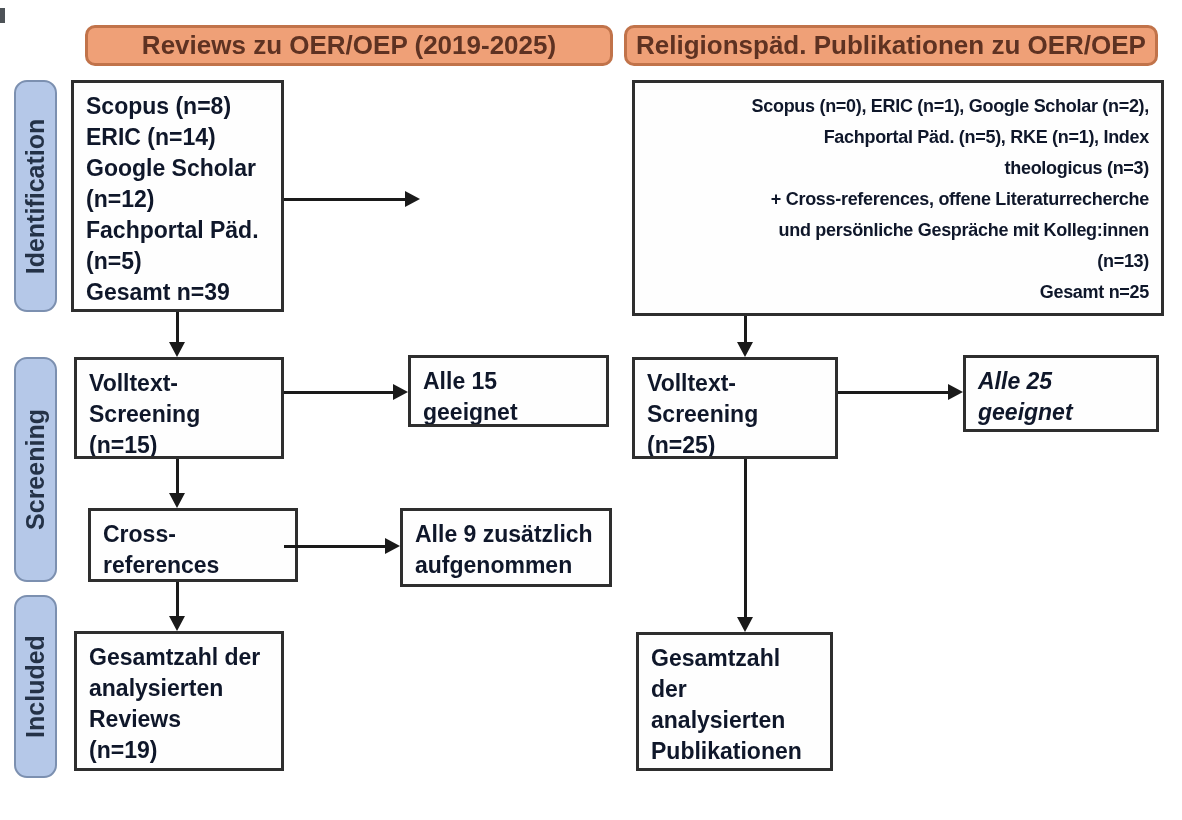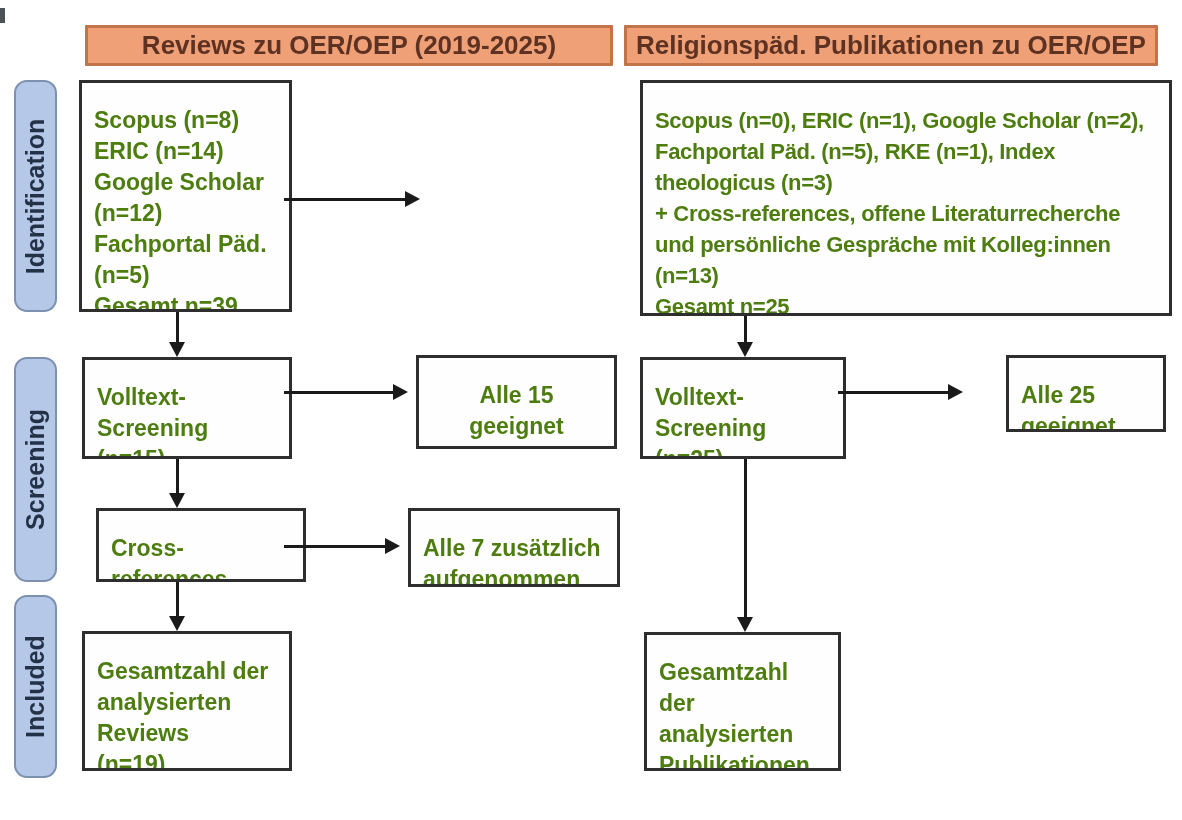--- a/index.html
+++ b/index.html
@@ -11,21 +11,21 @@
     font-family: "Liberation Sans", sans-serif;
     overflow: hidden;
   }
 
   
   .hdr {
     position: absolute;
     box-sizing: border-box;
     background: #efa077;
     border: 3px solid #c1734a;
-    border-radius: 1px;
+    border-radius: 10px;
     color: #5e3222;
     font-weight: 700;
     font-size: 26px;
     line-height: 35px;
     text-align: center;
   }
   .hdr-left  { left: 85px;  top: 25px; width: 528px; height: 41px; }
   .hdr-right { left: 624px; top: 25px; width: 534px; height: 41px; }
 
   
@@ -49,42 +49,41 @@
   .stage-identification { left: 14px; top: 80px;  width: 43px; height: 232px; }
   .stage-screening      { left: 14px; top: 357px; width: 43px; height: 225px; }
   .stage-included       { left: 14px; top: 595px; width: 43px; height: 183px; }
 
   
   .box {
     position: absolute;
     box-sizing: border-box;
     background: #fefefe;
     border: 3px solid #2e2e2e;
-    color: #4d7c0f;
+    color: #0f172a;
     font-weight: 600;
     font-size: 23px;
     line-height: 31px;
-    padding: 22px 12px;
+    padding: 8px 12px;
     white-space: pre-line;
     overflow: hidden;
-    margin-left: 8px;
-  }
-  .box-wide { font-size: 22px; letter-spacing: -0.3px; }
+  }
+  .box-wide { font-size: 18px; letter-spacing: -0.3px; text-align: right; }
 
   .box-l-sources   { left: 71px;  top: 80px;  width: 213px; height: 232px; }
   .box-l-excluded  { left: 420px; top: 82px;  width: 189px; height: 234px; }
   .box-l-fulltext  { left: 74px;  top: 357px; width: 210px; height: 102px; }
-  .box-l-ftresult  { left: 408px; top: 355px; width: 201px; height: 94px; text-align: center;  }
+  .box-l-ftresult  { left: 408px; top: 355px; width: 201px; height: 72px;  }
   .box-l-crossref  { left: 88px;  top: 508px; width: 210px; height: 74px;  }
   .box-l-crresult  { left: 400px; top: 508px; width: 212px; height: 79px;  }
   .box-l-included  { left: 74px;  top: 631px; width: 210px; height: 140px; }
 
   .box-r-sources   { left: 632px; top: 80px;  width: 532px; height: 236px; }
   .box-r-fulltext  { left: 632px; top: 357px; width: 206px; height: 102px; }
-  .box-r-ftresult  { left: 998px; top: 355px; width: 160px; height: 77px;  }
+  .box-r-ftresult  { left: 963px; top: 355px; width: 196px; height: 77px; font-style: italic;  }
   .box-r-included  { left: 636px; top: 632px; width: 197px; height: 139px; }
 
   
   .arrow-h, .arrow-v { position: absolute; }
   .arrow-h .shaft {
     position: absolute; left: 0; right: 12px; top: -1.5px;
     height: 3px; background: #1a1a1a;
   }
   .arrow-h .head {
     position: absolute; right: 0; top: -8px; width: 0; height: 0;
@@ -143,21 +142,21 @@
 (n=12)
 Fachportal Päd.
 (n=5)
 Gesamt n=39</div>
   <div class="box box-l-fulltext">Volltext-
 Screening
 (n=15)</div>
   <div class="box box-l-ftresult">Alle 15 geeignet</div>
   <div class="box box-l-crossref">Cross-references
 (n=4)</div>
-  <div class="box box-l-crresult">Alle 7 zusätzlich
+  <div class="box box-l-crresult">Alle 9 zusätzlich
 aufgenommen</div>
   <div class="box box-l-included">Gesamtzahl der
 analysierten
 Reviews
 (n=19)</div>
 
   <div class="box box-wide box-r-sources">Scopus (n=0), ERIC (n=1), Google Scholar (n=2),
 Fachportal Päd. (n=5), RKE (n=1), Index
 theologicus (n=3)
 + Cross-references, offene Literaturrecherche

